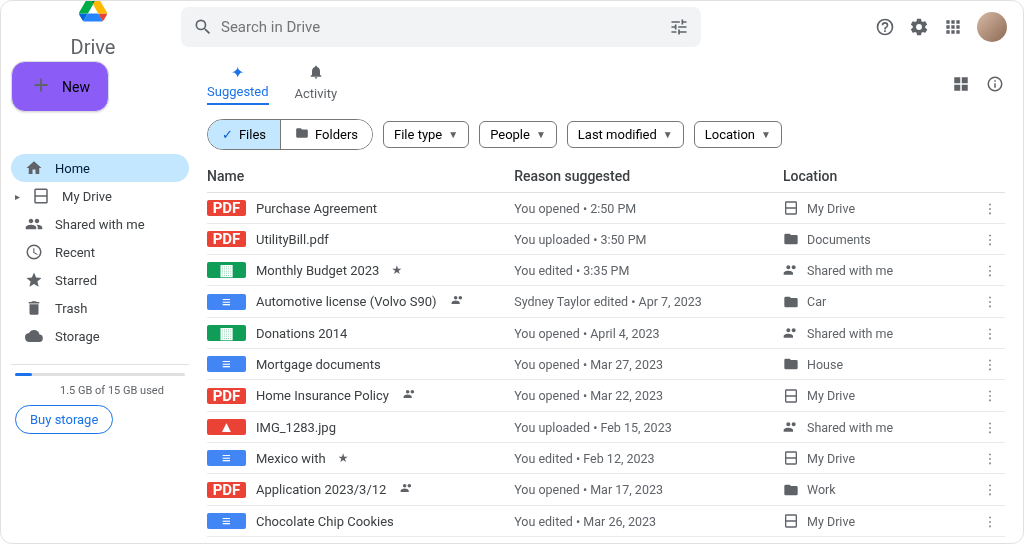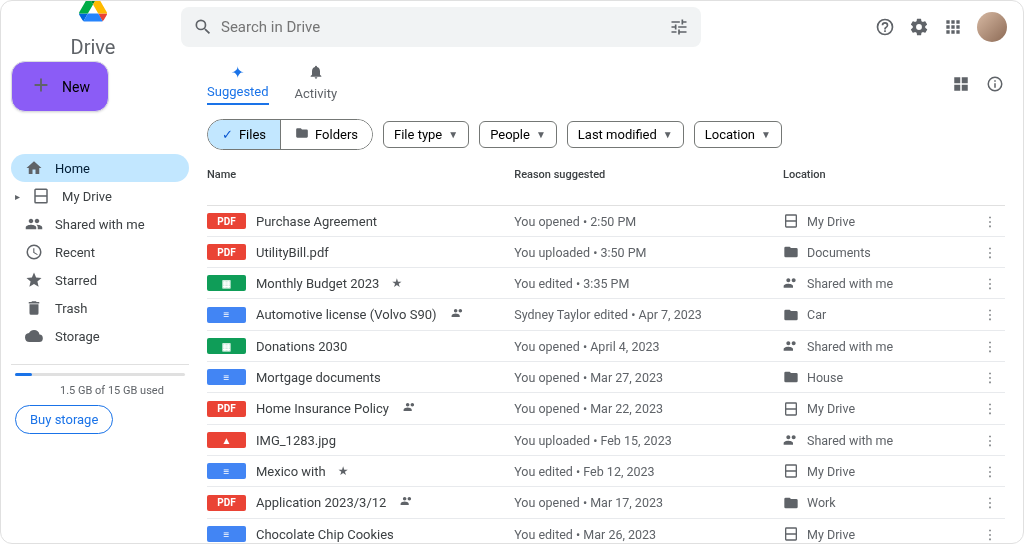--- a/index.html
+++ b/index.html
@@ -31,31 +31,31 @@
 .tab.active { color:#1a73e8; border-bottom:2px solid #1a73e8; }
 .tab .tico { font-size:16px; }
 .view-icons { margin-left:auto; display:flex; gap:14px; color:#5f6368; }
 .filters { display:flex; align-items:center; gap:10px; padding:8px 0 12px; }
 .seg { display:flex; border:1px solid #747775; border-radius:18px; overflow:hidden; }
 .seg button { border:none; background:#fff; padding:6px 14px; font-size:13px; display:flex; align-items:center; gap:6px; cursor:pointer; }
 .seg button.sel { background:#c2e7ff; }
 .seg button + button { border-left:1px solid #747775; }
 .chip { border:1px solid #747775; background:#fff; border-radius:6px; padding:5px 10px; font-size:13px; display:flex; align-items:center; gap:6px; cursor:pointer; }
 .chip .cv { font-size:10px; color:#5f6368; }
-.cols { display:flex; font-size:11px; color:#3c4043; font-weight:500; padding:6px 0 24px; border-bottom:1px solid #e0e0e0; }
+.cols { display:flex; font-size:14px; color:#3c4043; font-weight:500; padding:6px 0 8px; border-bottom:1px solid #e0e0e0; }
 .c-name { flex:1.6; }
 .c-reason { flex:1.4; }
 .c-loc { flex:1; }
 .c-act { width:30px; }
 .rows { overflow-y:auto; }
 .row { display:flex; align-items:center; padding:7px 0; border-bottom:1px solid #e8eaed; font-size:13px; }
 .row .c-name { display:flex; align-items:center; gap:10px; color:#3c4043; }
 .row .c-reason { color:#5f6368; font-size:12.5px; }
 .row .c-loc { display:flex; align-items:center; gap:8px; color:#5f6368; font-size:12.5px; }
-.fi { width:39px; height:16px; border-radius:2px; display:inline-flex; align-items:center; justify-content:center; font-size:10px; font-weight:bold; color:#fff; flex-shrink:0; }
+.fi { width:39px; height:16px; border-radius:2px; display:inline-flex; align-items:center; justify-content:center; font-size:15px; font-weight:bold; color:#fff; flex-shrink:0; }
 .fi.pdf { background:#ea4335; }
 .fi.sheet { background:#0f9d58; }
 .fi.doc { background:#4285f4; }
 .fi.img { background:#ea4335; }
 .star { color:#5f6368; font-size:12px; margin-left:2px; }
 .shared-ic { color:#5f6368; font-size:12px; margin-left:4px; }
 .loc-ic { width:16px; height:16px; display:inline-flex; align-items:center; justify-content:center; color:#5f6368; }
 .more { color:#5f6368; cursor:pointer; text-align:center; }
 .ic { width:20px; height:20px; display:inline-flex; align-items:center; justify-content:center; }
 </style>
@@ -311,21 +311,21 @@
                 <path d="M10 4H4a2 2 0 00-2 2v12a2 2 0 002 2h16a2 2 0 002-2V8a2 2 0 00-2-2h-8z"></path>
               </svg>
             </span>
             <span>Car</span>
           </div>
           <div class="c-act more">⋮</div>
         </div>
         <div class="row">
           <div class="c-name">
             <span class="fi sheet">▦</span>
-            <span>Donations 2030</span>
+            <span>Donations 2014</span>
           </div>
           <div class="c-reason">You opened • April 4, 2023</div>
           <div class="c-loc">
             <span class="loc-ic">
               <svg viewBox="0 0 24 24" width="16" height="16" fill="#5f6368">
                 <path d="M16 11c1.66 0 3-1.34 3-3s-1.34-3-3-3-3 1.34-3 3 1.34 3 3 3zm-8 0c1.66 0 3-1.34 3-3S9.66 5 8 5 5 6.34 5 8s1.34 3 3 3zm0 2c-2.33 0-7 1.17-7 3.5V19h14v-2.5c0-2.33-4.67-3.5-7-3.5z"></path>
               </svg>
             </span>
             <span>Shared with me</span>
           </div>

